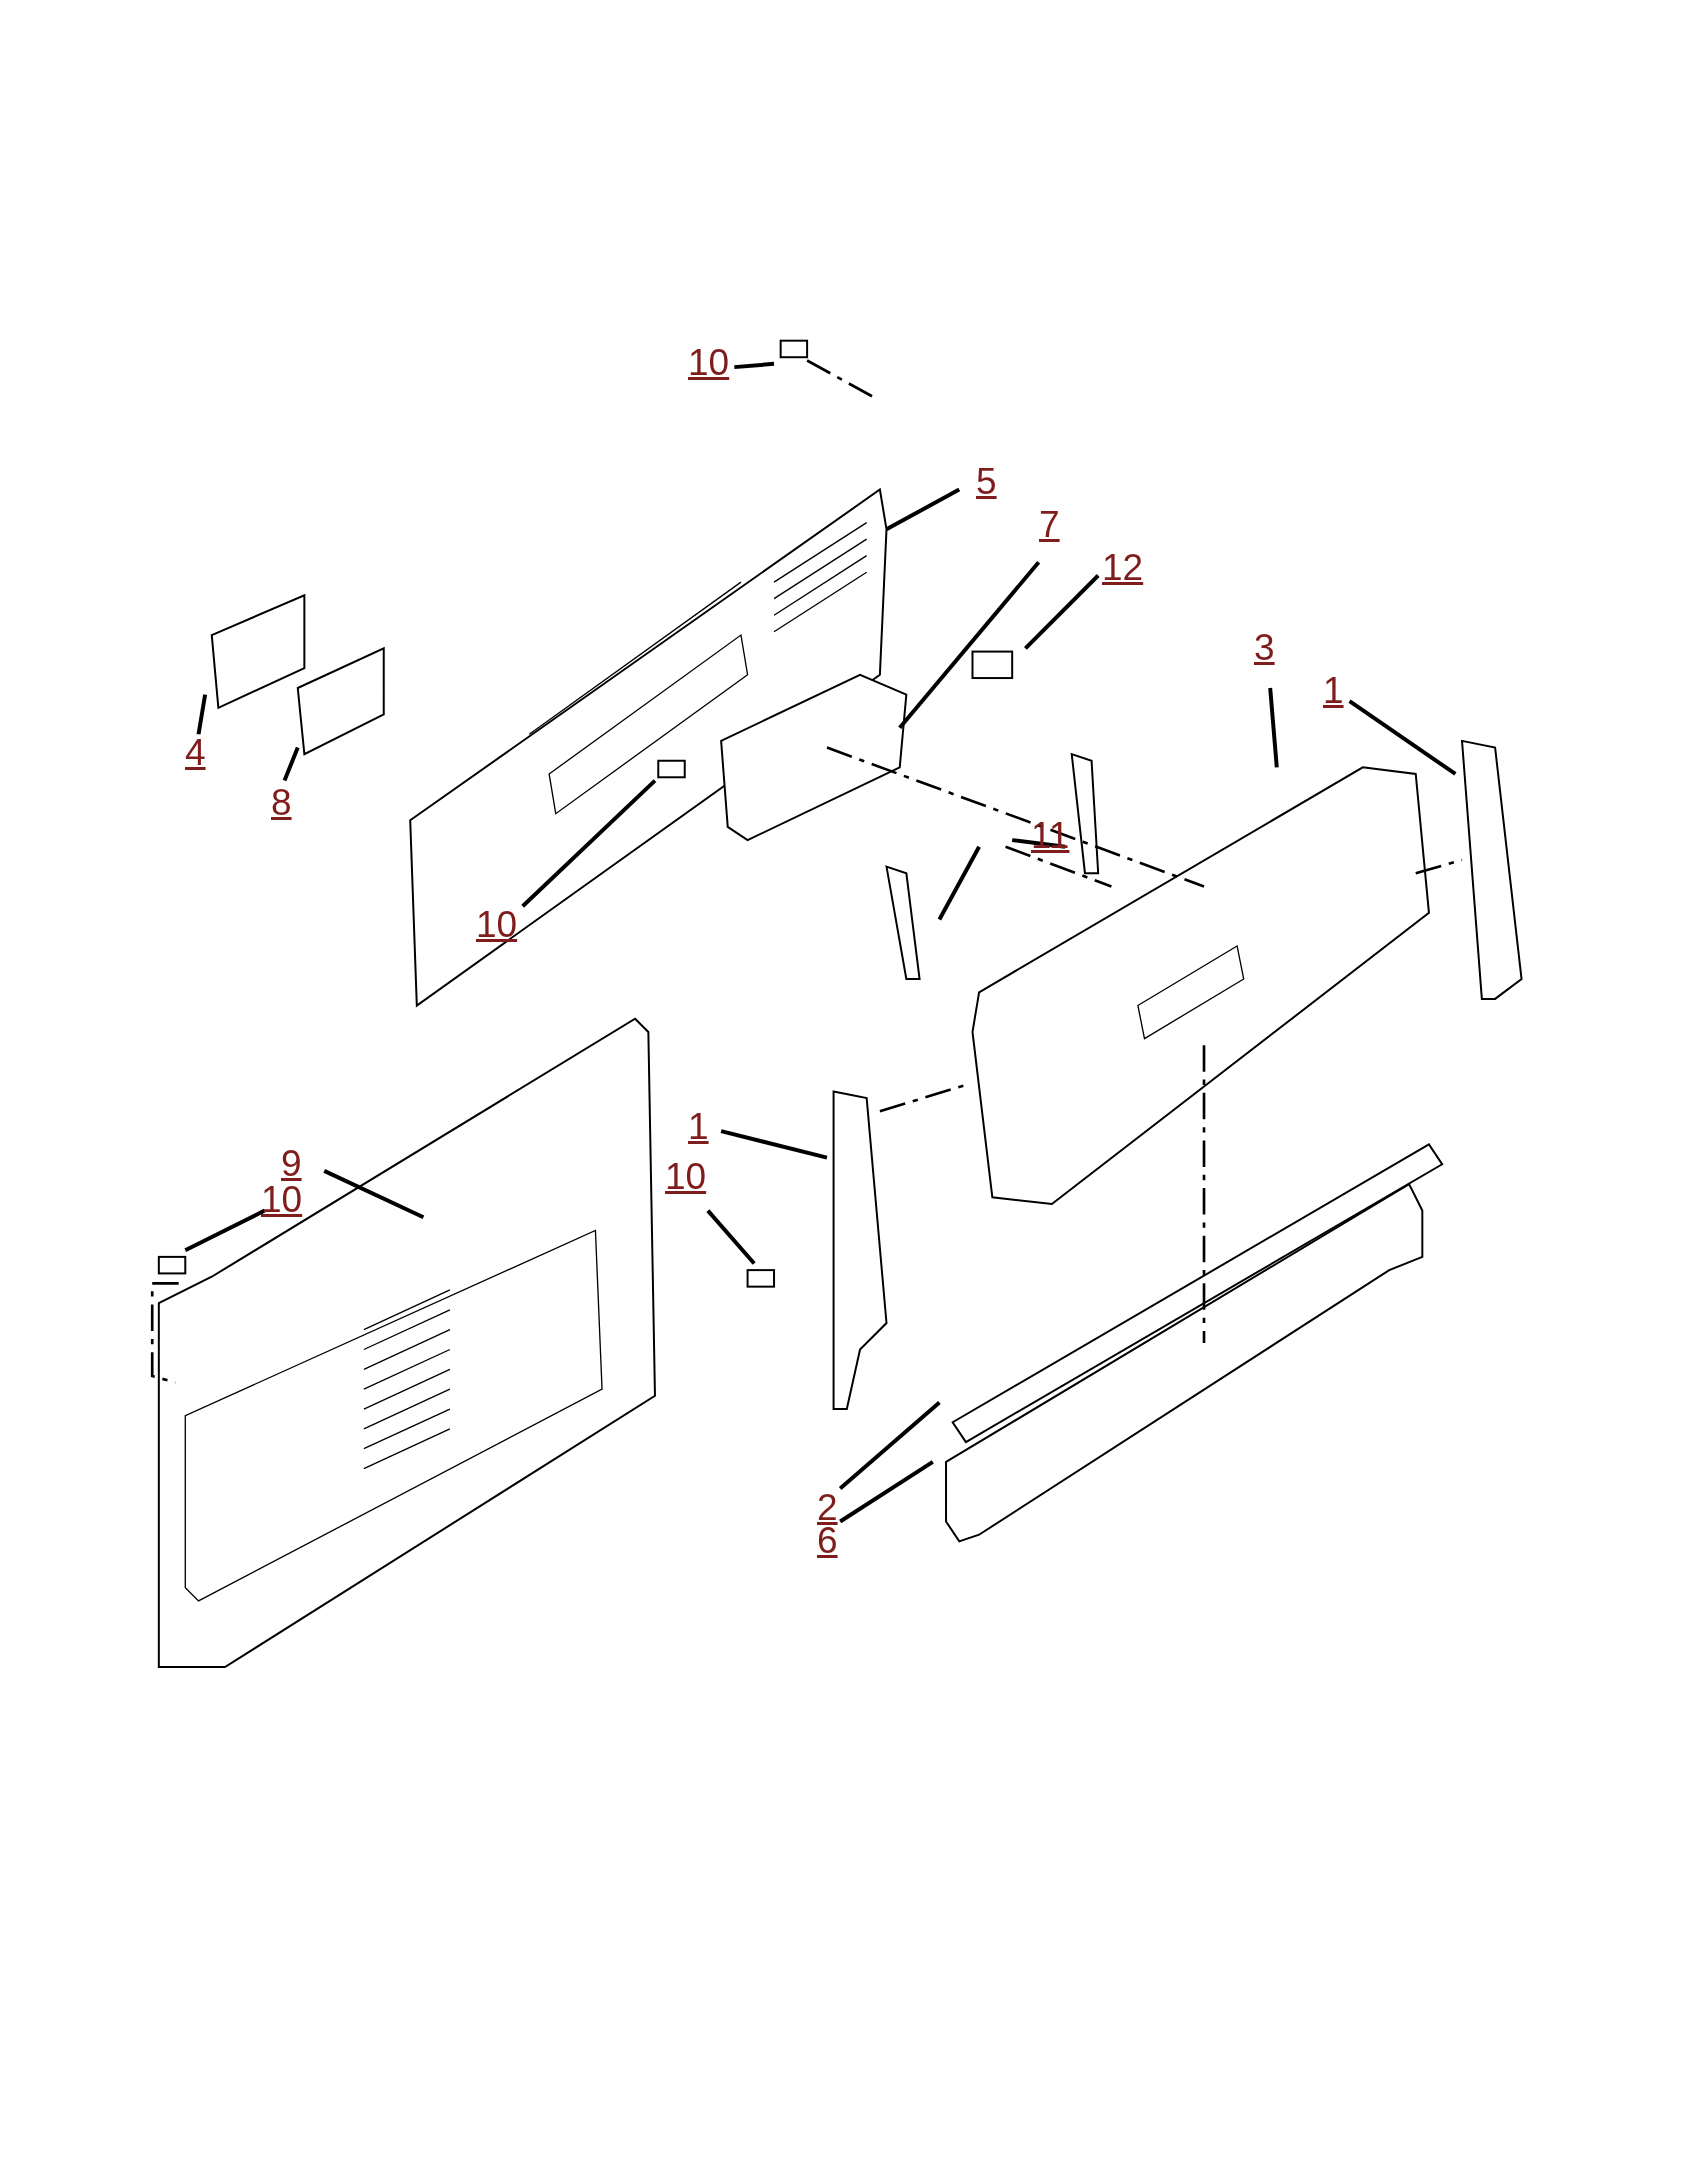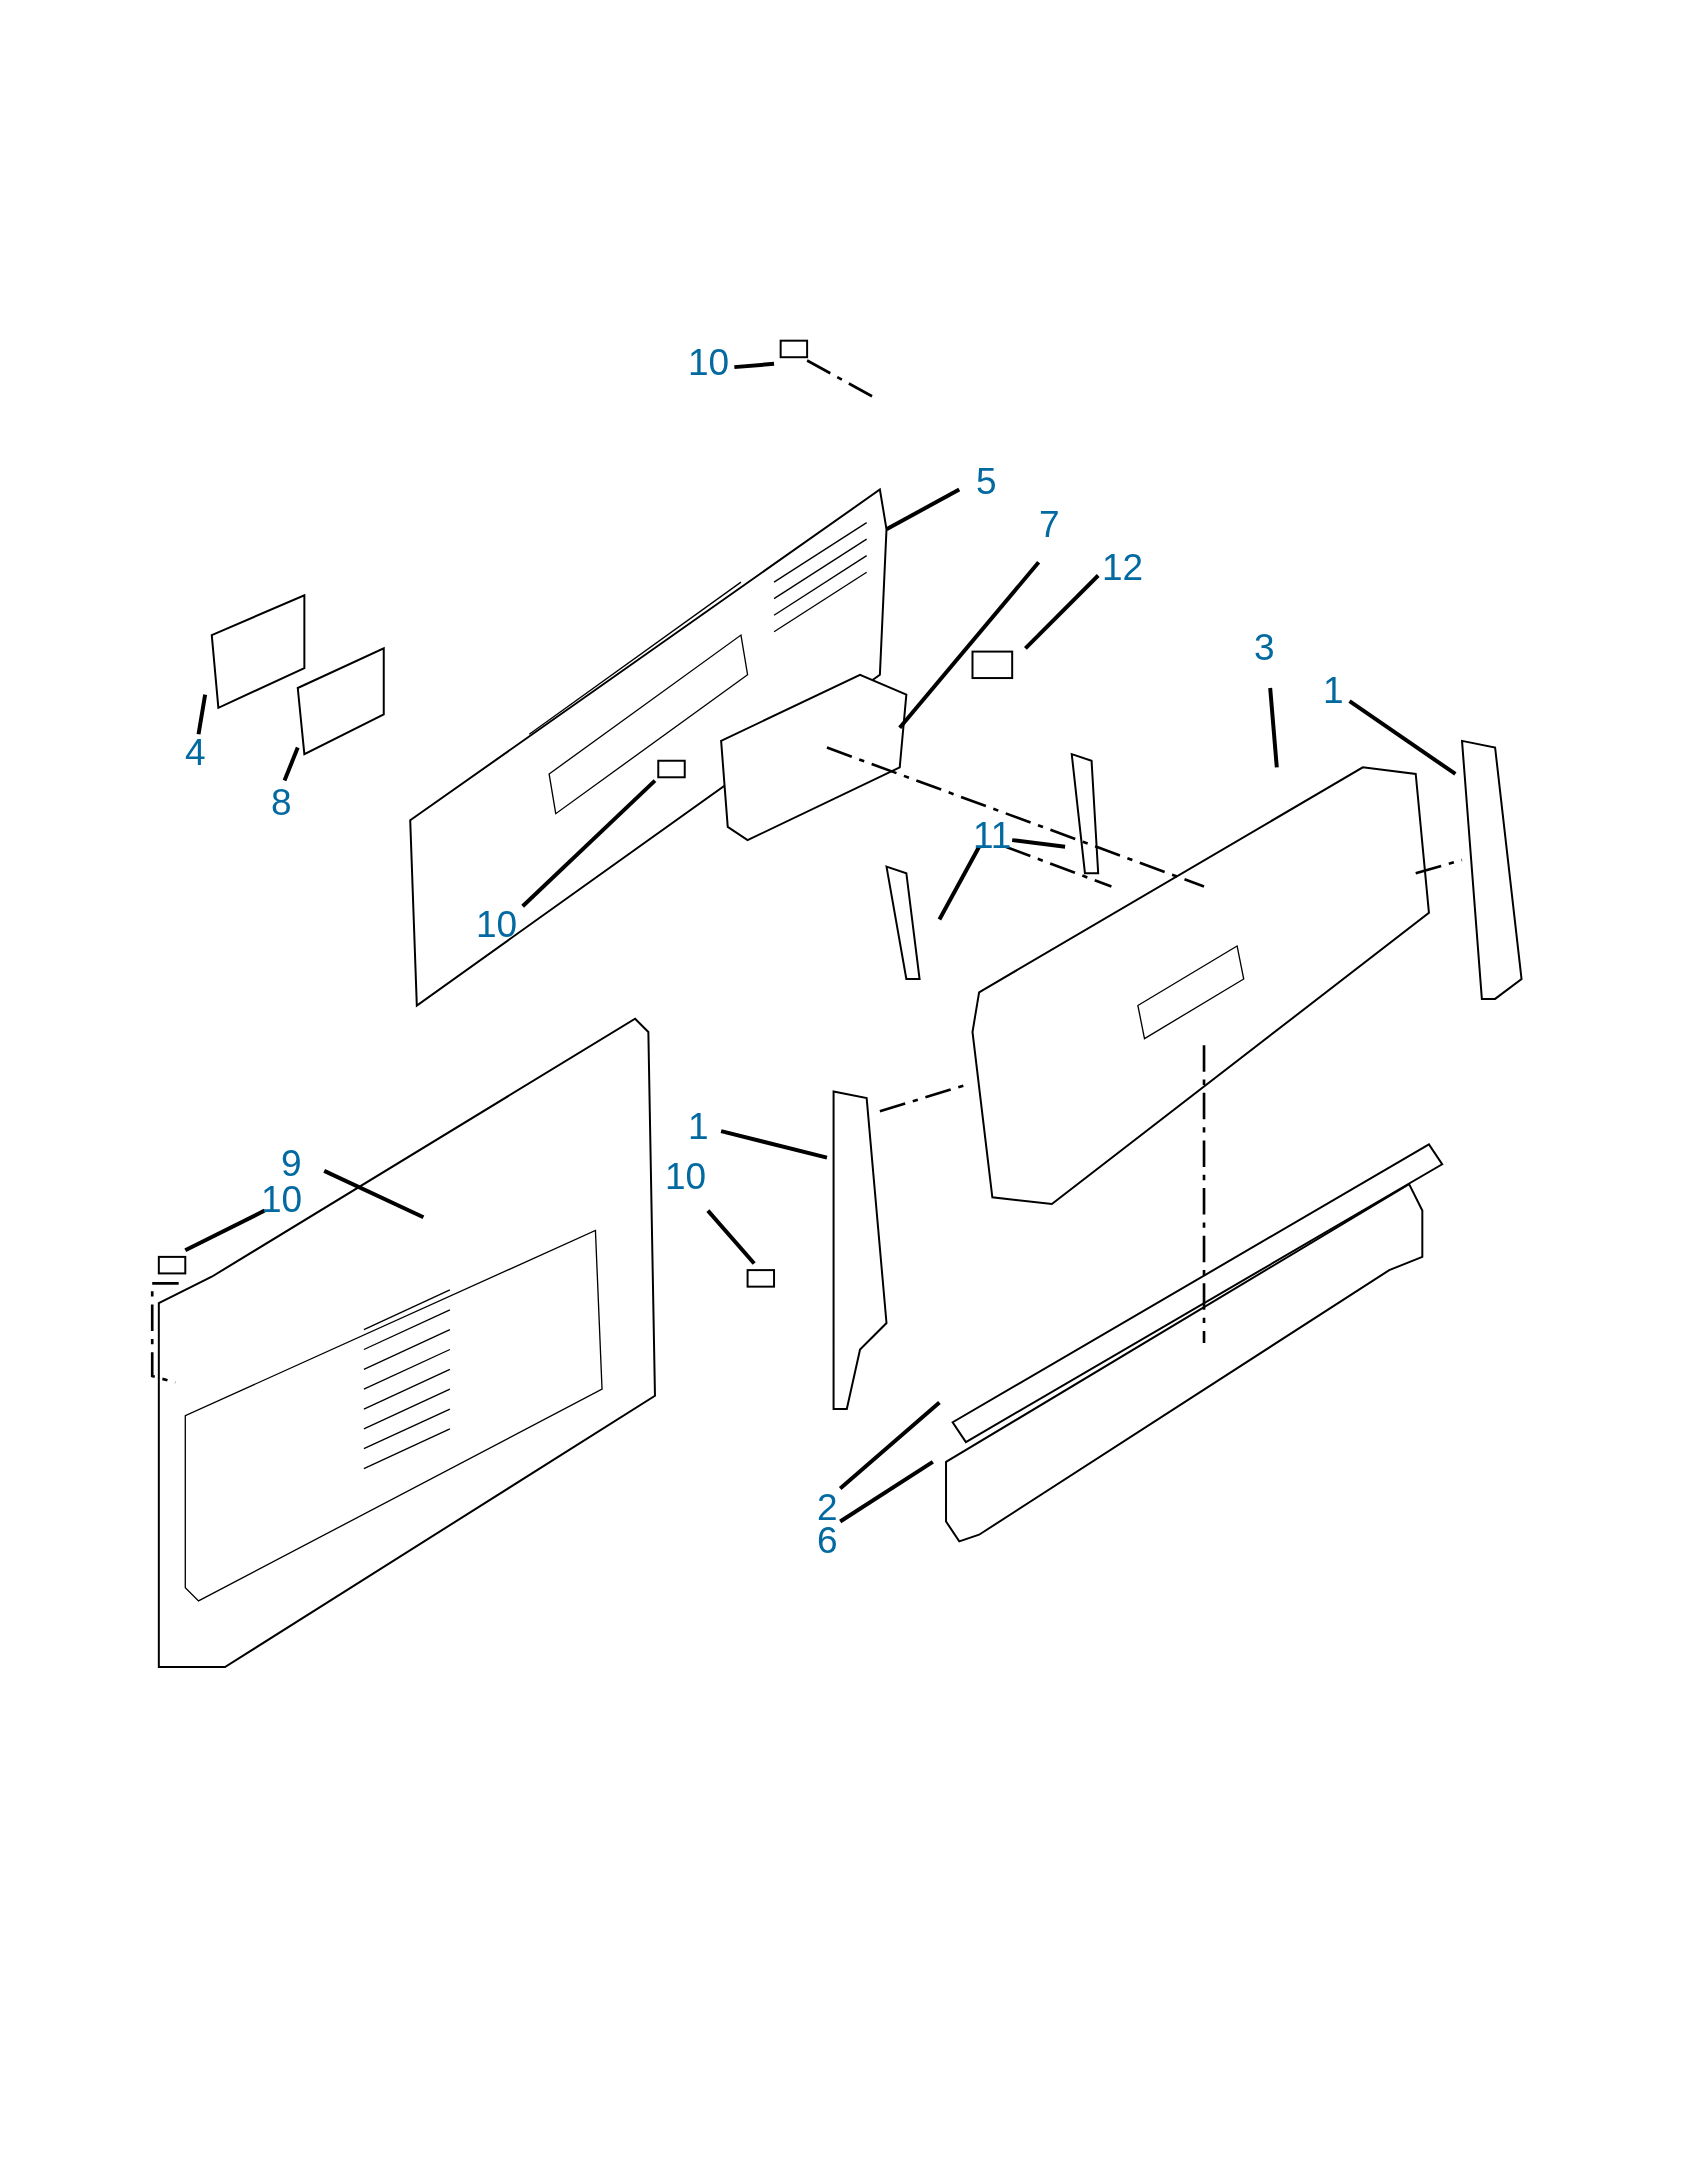--- a/index.html
+++ b/index.html
@@ -1,18 +1,18 @@
 <!DOCTYPE html>
 <html style="font-size:10.6px"><head>
 <meta charset="utf-8">
 <style>
   html,body{margin:0;padding:0;background:#fff;}
   body{width:1687px;height:2183px;position:relative;overflow:hidden;font-family:"Liberation Sans",sans-serif;}
   svg{position:absolute;left:0;top:0;}
-  .callout{position:absolute;font-size:37px;color:#0369a1;line-height:1;}
+  .callout{position:absolute;font-size:37px;color:#7f1d1d;line-height:1;text-decoration:underline;}
   .part{fill:#fff;stroke:#000;stroke-width:3;}
   .thin{fill:none;stroke:#000;stroke-width:2;}
   .lead{stroke:#000;stroke-width:6;fill:none;}
   .dash{stroke:#000;stroke-width:4;fill:none;stroke-dasharray:40 12 8 12;}
 </style>
 </head>
 <body>
 
 <svg width="1687" height="2183" viewBox="0 0 2550 3300">
 
@@ -122,21 +122,21 @@
 
 <div>
   <div class="callout" style="left:688px;top:344px;">10</div>
   <div class="callout" style="left:976px;top:463px;">5</div>
   <div class="callout" style="left:1039px;top:506px;">7</div>
   <div class="callout" style="left:1102px;top:549px;text-align:right;">12</div>
   <div class="callout" style="left:1254px;top:629px;">3</div>
   <div class="callout" style="left:1323px;top:672px;">1</div>
   <div class="callout" style="left:185px;top:734px;">4</div>
   <div class="callout" style="left:271px;top:784px;">8</div>
-  <div class="callout" style="left:973px;top:817px;">11</div>
+  <div class="callout" style="left:1031px;top:817px;">11</div>
   <div class="callout" style="left:476px;top:906px;">10</div>
   <div class="callout" style="left:281px;top:1145px;">9</div>
   <div class="callout" style="left:261px;top:1181px;">10</div>
   <div class="callout" style="left:688px;top:1108px;">1</div>
   <div class="callout" style="left:665px;top:1158px;">10</div>
   <div class="callout" style="left:817px;top:1489px;">2</div>
   <div class="callout" style="left:817px;top:1522px;">6</div>
 </div>
 
 

